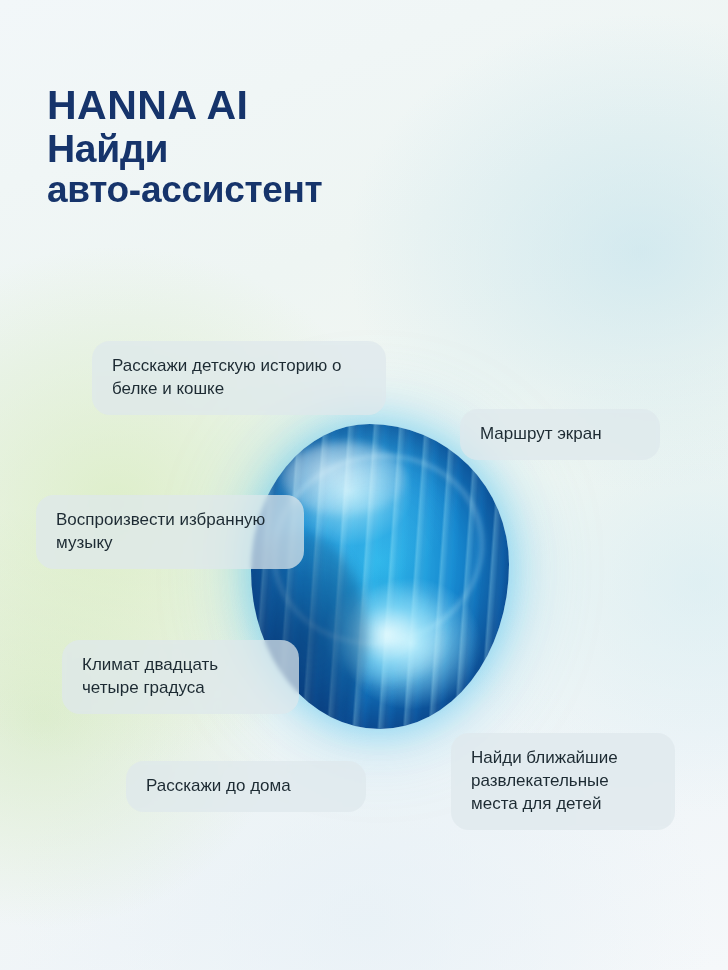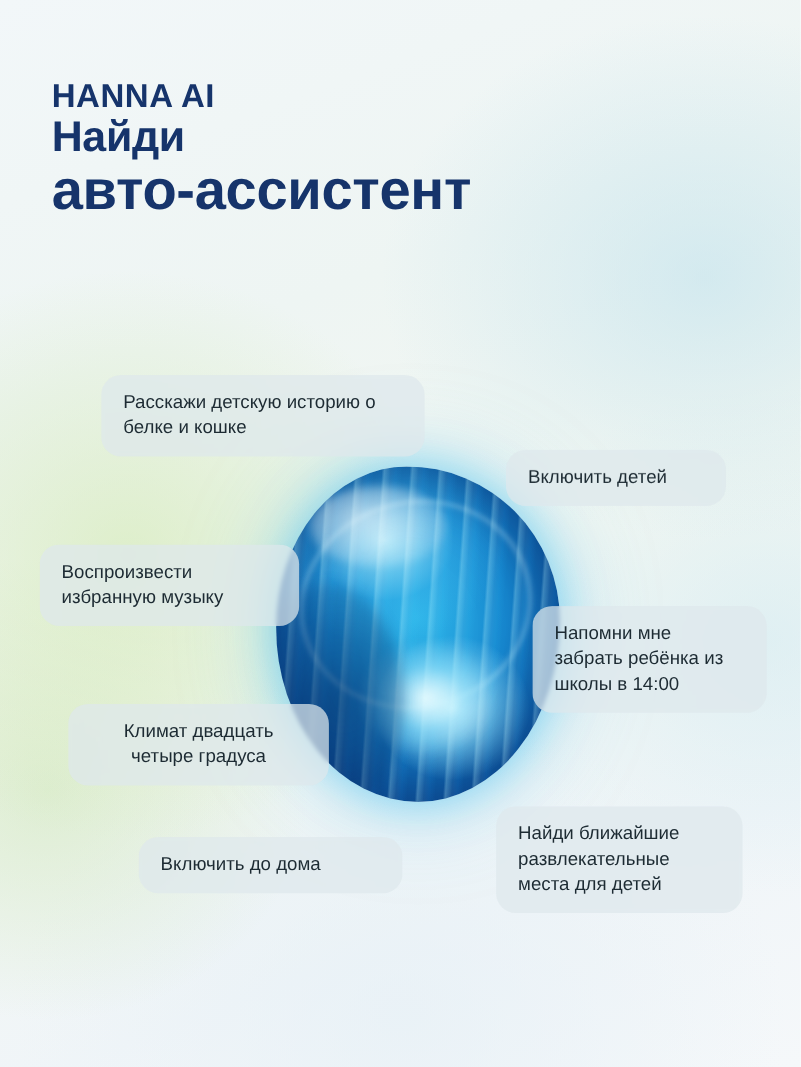--- a/index.html
+++ b/index.html
@@ -31,30 +31,31 @@
   .heading {
     position: absolute;
     left: 47px;
     top: 72px;
     color: #16346b;
     font-weight: bold;
     line-height: 1.07;
     letter-spacing: -0.3px;
   }
   .heading .line1 {
-    font-size: 30px;
+    font-size: 41px;
     display: block;
     letter-spacing: 0.5px;
+    margin-top: 12px;
   }
   .heading .line2 {
     font-size: 39px;
     display: block;
   }
   .heading .line3 {
-    font-size: 51px;
+    font-size: 37px;
     display: block;
   }
 
   
   .orb-wrap {
     position: absolute;
     left: 251px;
     top: 424px;
     width: 258px;
     height: 305px;
@@ -151,23 +152,23 @@
     color: #1d2b33;
     font-size: 17px;
     line-height: 1.35;
     padding: 14px 20px;
     box-sizing: border-box;
     backdrop-filter: blur(2px);
   }
 
   #b-story      { left: 92px; top: 341px; width: 294px; }
   #b-screen     { left: 460px; top: 409px; width: 200px; }
-  #b-music      { left: 36px;  top: 495px; width: 236px; }
+  #b-music      { left: 36px;  top: 495px; width: 268px; }
   #b-remind     { left: 484px; top: 551px; width: 213px; }
-  #b-climate    { left: 62px;  top: 640px; width: 237px; text-align: center; }
+  #b-climate    { left: 62px;  top: 640px; width: 237px; }
   #b-route      { left: 126px; top: 761px; width: 240px; }
   #b-places     { left: 451px; top: 733px; width: 224px; }
 </style>
 </head>
 <body>
 
 <div id="poster">
 
   <div class="heading">
     <span class="line1">HANNA AI</span>
@@ -180,20 +181,19 @@
     <div class="orb">
       <div class="bands"></div>
       <div class="swirl2"></div>
       <div class="swirl"></div>
       <div class="highlight"></div>
       <div class="shade"></div>
     </div>
   </div>
 
   <div class="bubble" id="b-story">Расскажи детскую историю о белке и кошке</div>
-  <div class="bubble" id="b-screen">Включить детей</div>
+  <div class="bubble" id="b-screen">Маршрут экран</div>
   <div class="bubble" id="b-music">Воспроизвести избранную музыку</div>
-  <div class="bubble" id="b-remind">Напомни мне забрать ребёнка из школы в 14:00</div>
   <div class="bubble" id="b-climate">Климат двадцать четыре градуса</div>
-  <div class="bubble" id="b-route">Включить до дома</div>
+  <div class="bubble" id="b-route">Расскажи до дома</div>
   <div class="bubble" id="b-places">Найди ближайшие развлекательные места для детей</div>
 
 </div>
 
 </body></html>

